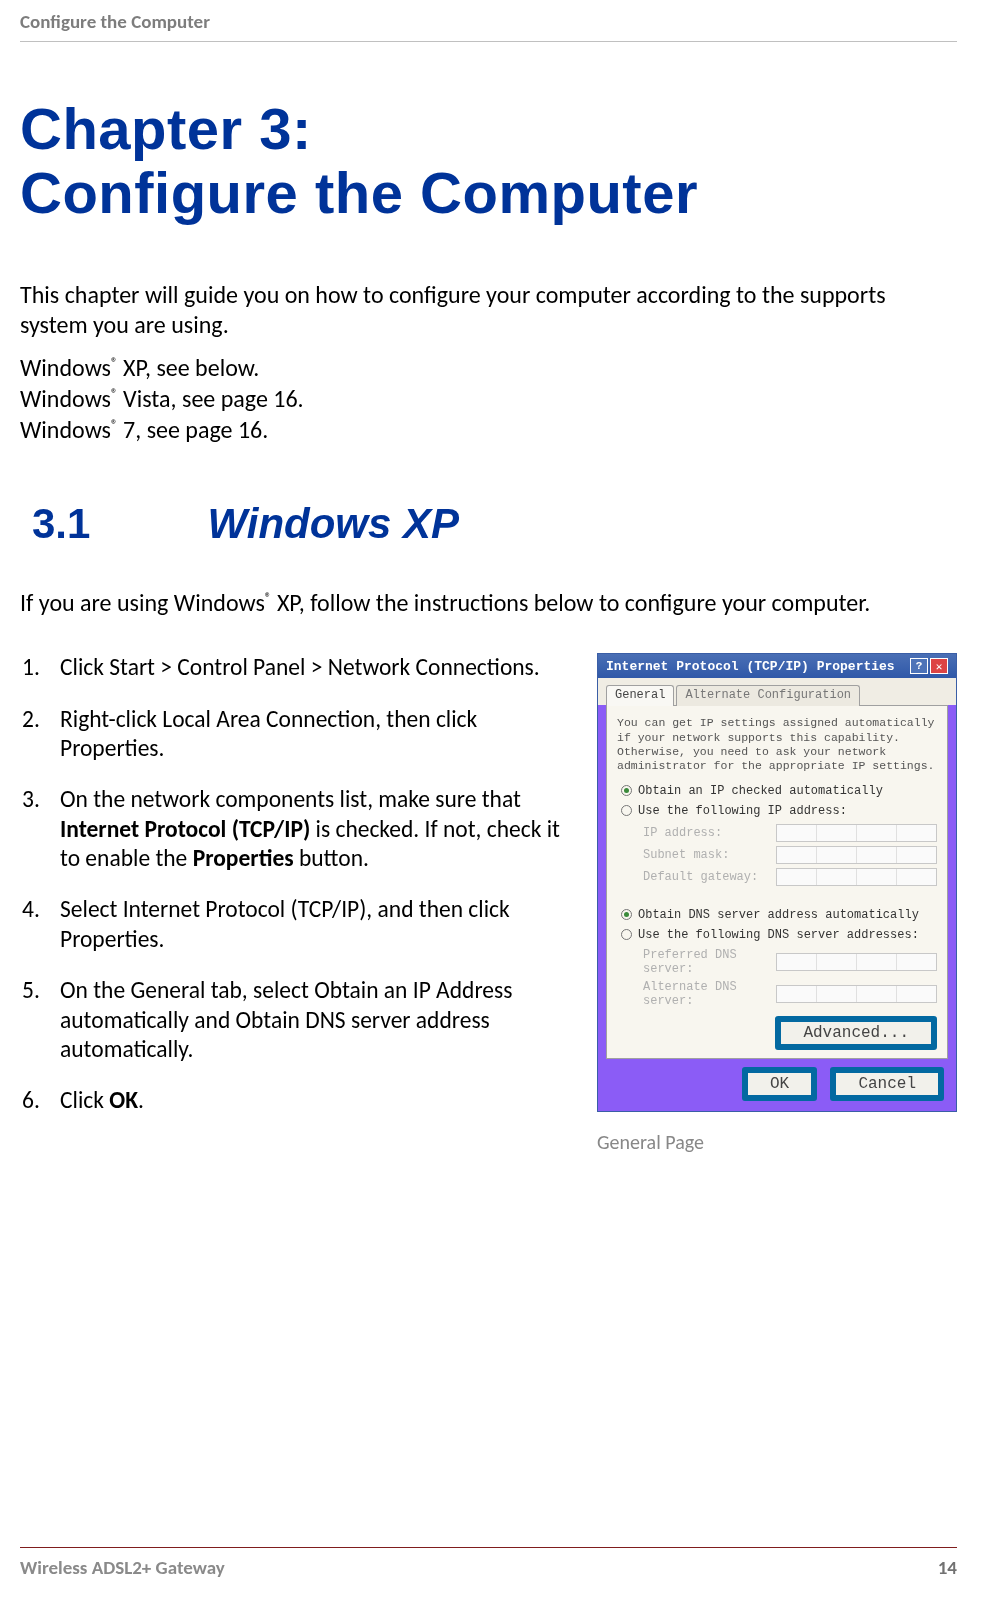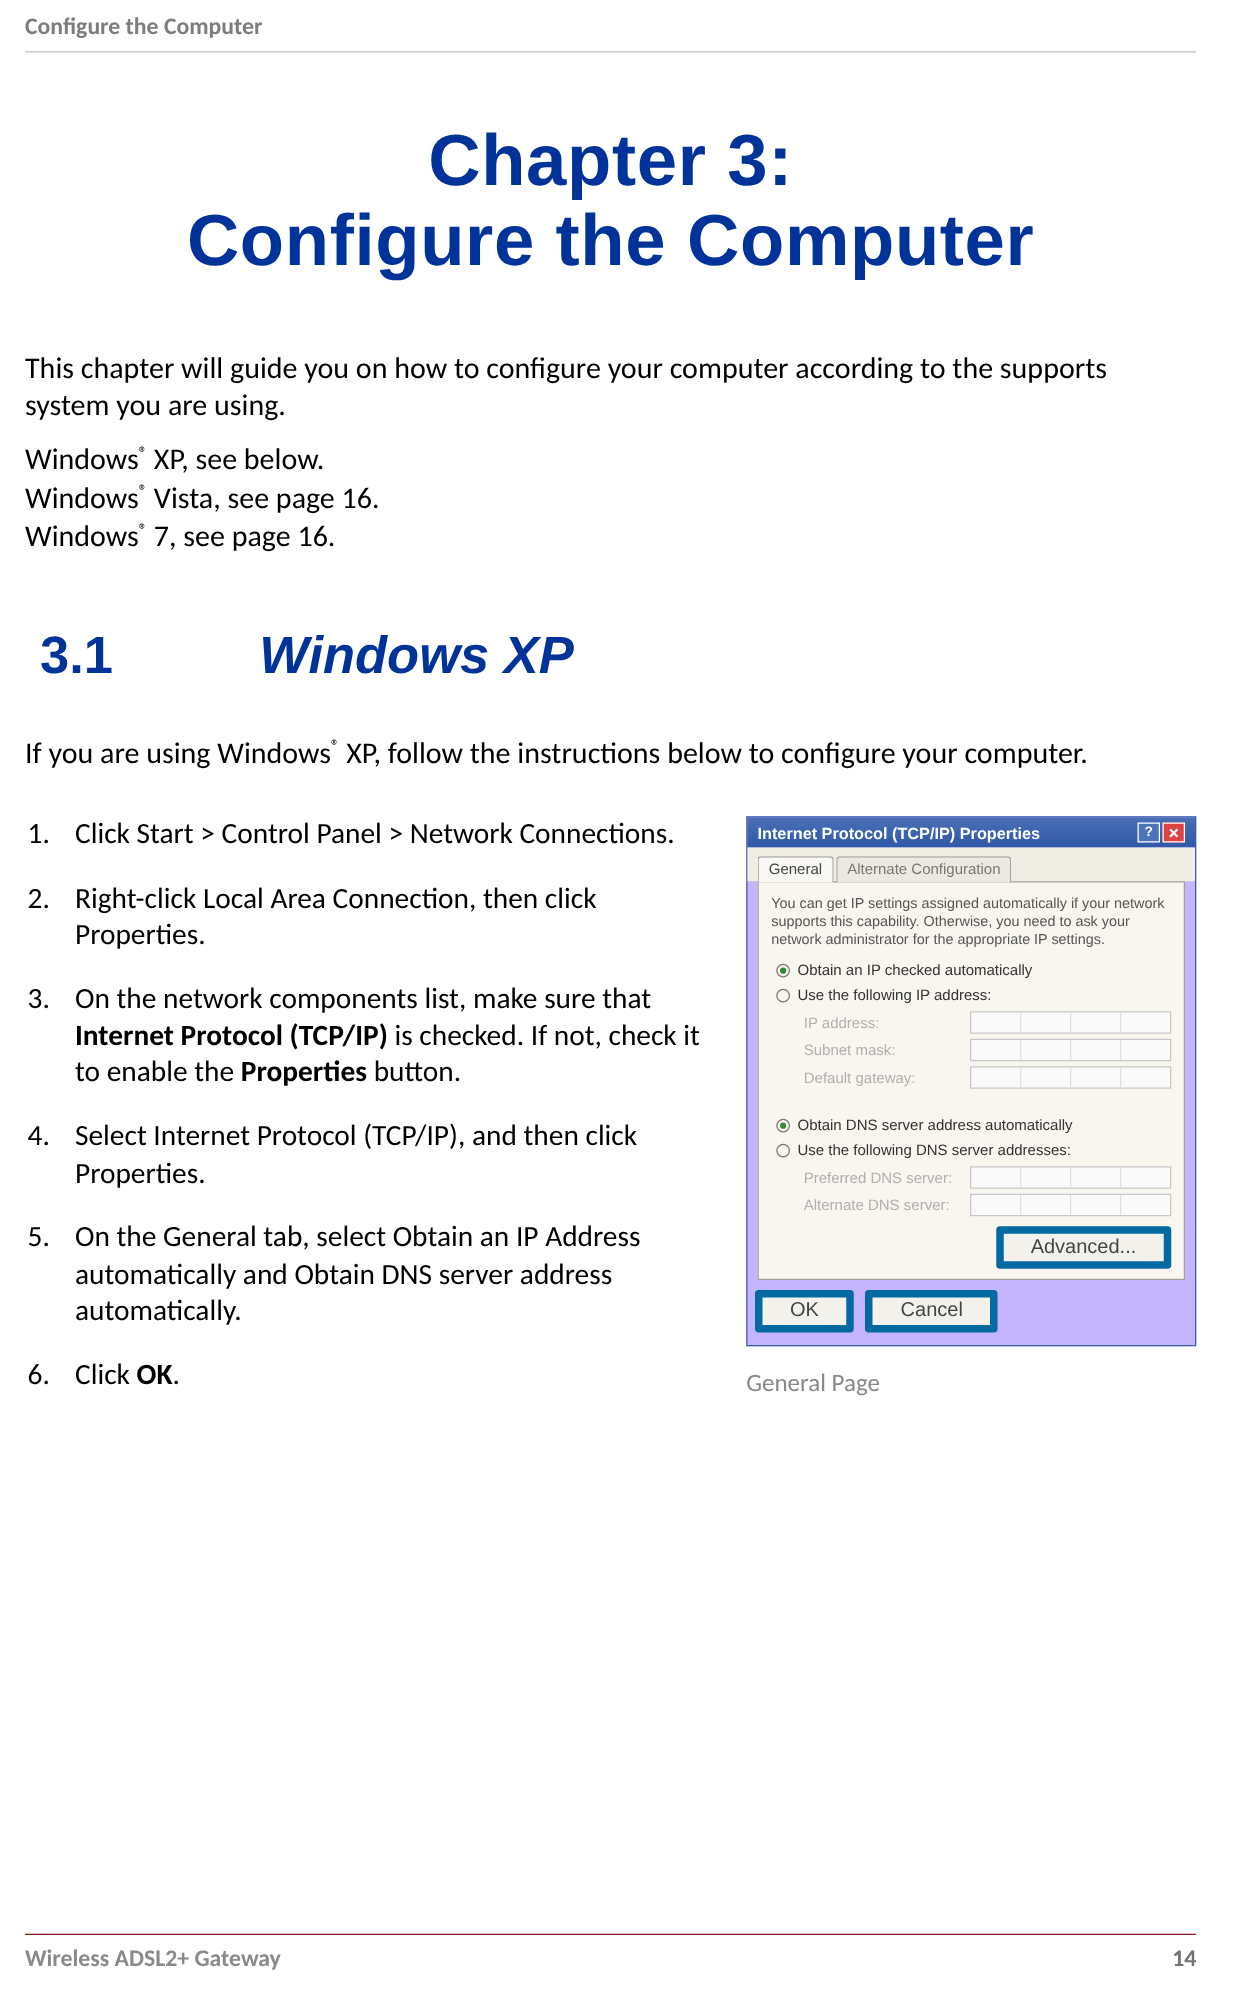--- a/index.html
+++ b/index.html
@@ -22,21 +22,20 @@
   }
   .chapter-title {
     font-family: Impact, "Arial Black", sans-serif;
     font-weight: 900;
     font-stretch: condensed;
     color: #003399;
     font-size: 58px;
     line-height: 1.1;
     letter-spacing: 0.5px;
     margin-bottom: 55px;
-    text-align: center;
   }
   .body-text {
     font-size: 24px;
     line-height: 1.25;
     margin-bottom: 12px;
   }
   .os-list {
     font-size: 24px;
     line-height: 1.3;
   }
@@ -84,22 +83,22 @@
   .steps li::before {
     content: counter(step) ".";
     position: absolute;
     left: 2px;
     top: 0;
   }
   .bold { font-weight: 700; }
   .figure-col { width: 360px; flex-shrink: 0; }
   .dialog {
     border: 1px solid #3a5ea6;
-    background: #c4b5fd;
-    font-family: Liberation Sans, sans-serif;
+    background: #8b5cf6;
+    font-family: Liberation Mono, monospace;
     font-size: 12px;
     color: #444;
     position: relative;
   }
   .dlg-title {
     background: linear-gradient(to bottom,#4a6fb5,#2f58a8);
     color: #fff;
     padding: 4px 8px;
     font-weight: bold;
     font-size: 13px;
@@ -136,21 +135,21 @@
   .desc { font-size: 11.5px; color:#555; margin-bottom:10px; line-height:1.25; }
   .radio-row { display:flex; align-items:center; gap:6px; margin:6px 0 6px 4px; font-size:12px; color:#333; }
   .radio { width:11px; height:11px; border:1px solid #777; border-radius:50%; flex-shrink:0; display:flex; align-items:center; justify-content:center; }
   .radio.checked::after { content:""; width:5px; height:5px; background:#3a8a3a; border-radius:50%; }
   .field-row { display:flex; align-items:center; gap:8px; margin:4px 0 4px 26px; }
   .field-label { font-size:12px; color:#b0b0b0; width:125px; }
   .field-box { flex:1; height:18px; border:1px solid #c8c8c8; background:#fafafa; display:flex; }
   .field-box span { flex:1; border-right:1px solid #e0e0e0; }
   .field-box span:last-child { border-right:none; }
   .group-sep { height:12px; }
-  .btn-row { text-align:left; padding:0 12px 10px 0; }
+  .btn-row { text-align:right; padding:0 12px 10px 0; }
   .xp-btn { display:inline-block; min-width:70px; border:6px solid #0369a1; background:#f2f1eb; padding:2px 22px; font-size:16px; border-radius:3px; margin-left:6px; }
   .adv-row { text-align:right; margin-top:8px; }
   .caption {
     font-size: 20px;
     color: #888;
     margin-top: 18px;
   }
   .footer {
     position: absolute;
     bottom: 18px;

